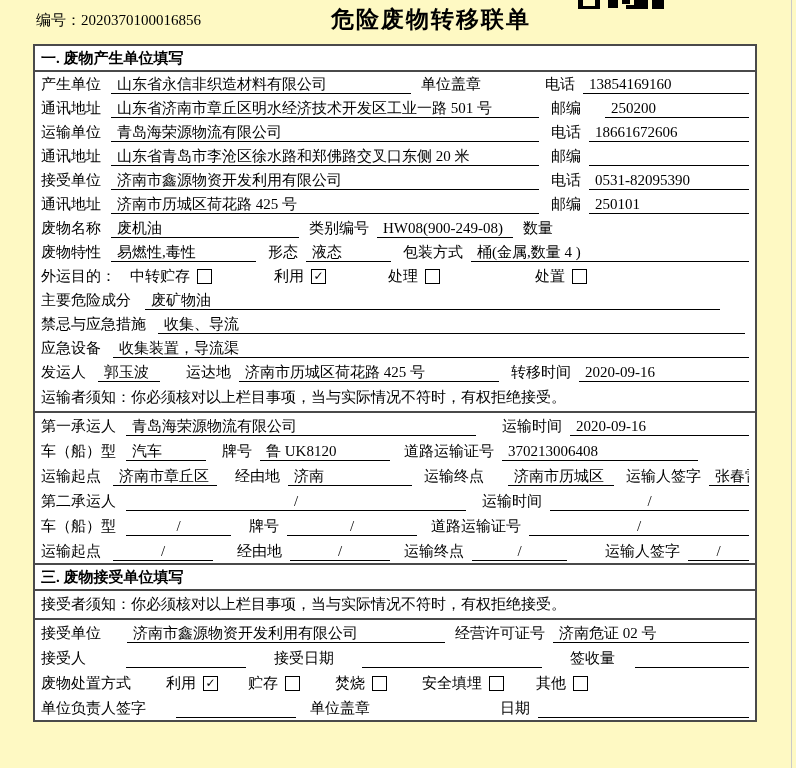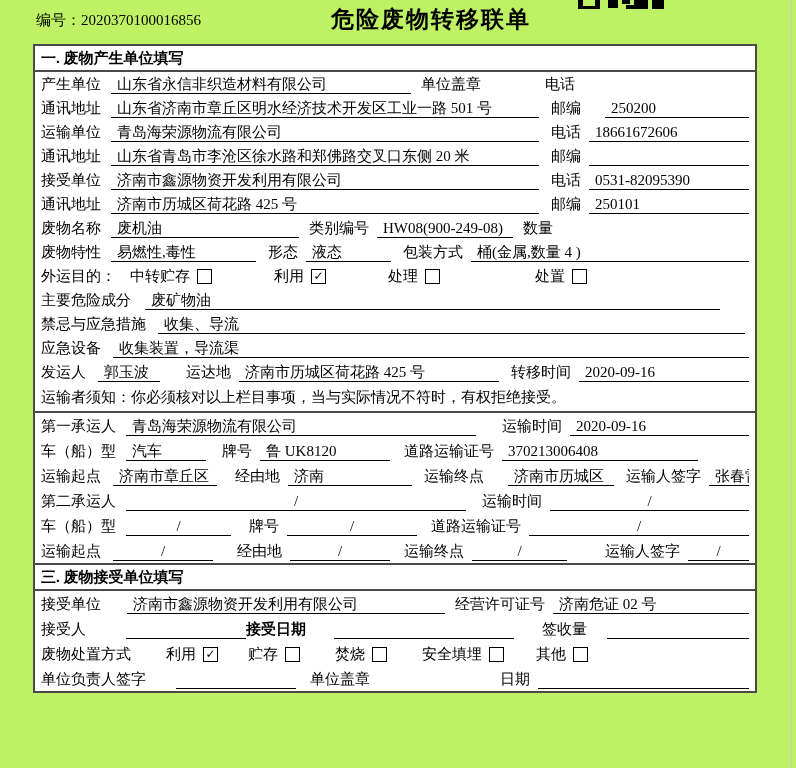--- a/index.html
+++ b/index.html
@@ -1,21 +1,21 @@
 <!DOCTYPE html>
 <html><head>
 <meta charset="utf-8">
 <style>
   html,body{margin:0;padding:0;}
   body{
     width:796px;height:768px;background:#ffffff;
     font-family:"Liberation Serif","DejaVu Serif",serif;
     color:#000;
   }
-  .page{position:relative;width:796px;height:768px;background:#bef264;overflow:hidden;}
+  .page{position:relative;width:796px;height:768px;background:#fef9c3;overflow:hidden;}
   .serial{position:absolute;left:36px;top:11px;font-size:15px;white-space:nowrap;}
   .doc-title{position:absolute;left:331px;top:4px;font-size:23px;font-weight:bold;letter-spacing:2px;white-space:nowrap;}
   .qr-frag{position:absolute;left:578px;top:0;}
   .window-edge{position:absolute;left:791px;top:0;width:1px;height:768px;background:#c9c9c9;}
   .form-box{
     position:absolute;left:33px;top:44px;width:724px;
     border:2px solid #4a4a4a;box-sizing:border-box;background:#fff;
   }
   .section-header{
     height:24px;line-height:24px;padding-left:6px;font-size:15px;font-weight:bold;
@@ -71,20 +71,21 @@
 
   <div class="form-box">
 
     <div class="section-header">一. 废物产生单位填写</div>
 
     <div class="row h24">
       <span class="lbl">产生单位</span>
       <span class="u" style="margin-left:10px;width:300px;">山东省永信非织造材料有限公司</span>
       <span class="lbl" style="margin-left:10px;">单位盖章</span>
       <span class="lbl" style="margin-left:64px;">电话</span>
+      <span class="u grow" style="margin-left:8px;">13854169160</span>
     </div>
 
     <div class="row h24">
       <span class="lbl">通讯地址</span>
       <span class="u" style="margin-left:10px;width:428px;">山东省济南市章丘区明水经济技术开发区工业一路 501 号</span>
       <span class="lbl" style="margin-left:12px;">邮编</span>
       <span class="u grow" style="margin-left:24px;">250200</span>
     </div>
 
     <div class="row h24">
@@ -226,32 +227,33 @@
       <span class="u ctr" style="margin-left:12px;width:100px;">/</span>
       <span class="lbl" style="margin-left:24px;">经由地</span>
       <span class="u ctr" style="margin-left:8px;width:100px;">/</span>
       <span class="lbl" style="margin-left:14px;">运输终点</span>
       <span class="u ctr" style="margin-left:8px;width:95px;">/</span>
       <span class="lbl" style="margin-left:38px;">运输人签字</span>
       <span class="u grow ctr" style="margin-left:8px;">/</span>
     </div>
 
     <div class="section-header mid">三. 废物接受单位填写</div>
+    <div class="notice-row">接受者须知：你必须核对以上栏目事项，当与实际情况不符时，有权拒绝接受。</div>
 
     <div class="row h25">
       <span class="lbl">接受单位</span>
       <span class="u" style="margin-left:26px;width:318px;">济南市鑫源物资开发利用有限公司</span>
       <span class="lbl" style="margin-left:10px;">经营许可证号</span>
       <span class="u grow" style="margin-left:8px;">济南危证 02 号</span>
     </div>
 
     <div class="row h25">
       <span class="lbl">接受人</span>
       <span class="u" style="margin-left:40px;width:120px;"></span>
-      <span class="lbl" style="font-weight:bold;">接受日期</span>
+      <span class="lbl" style="margin-left:28px;">接受日期</span>
       <span class="u" style="margin-left:28px;width:180px;"></span>
       <span class="lbl" style="margin-left:28px;">签收量</span>
       <span class="u grow" style="margin-left:20px;"></span>
     </div>
 
     <div class="row h25">
       <span class="lbl">废物处置方式</span>
       <span class="opt" style="margin-left:35px;">
         <span>利用</span>
         <span class="cb">✓</span>

